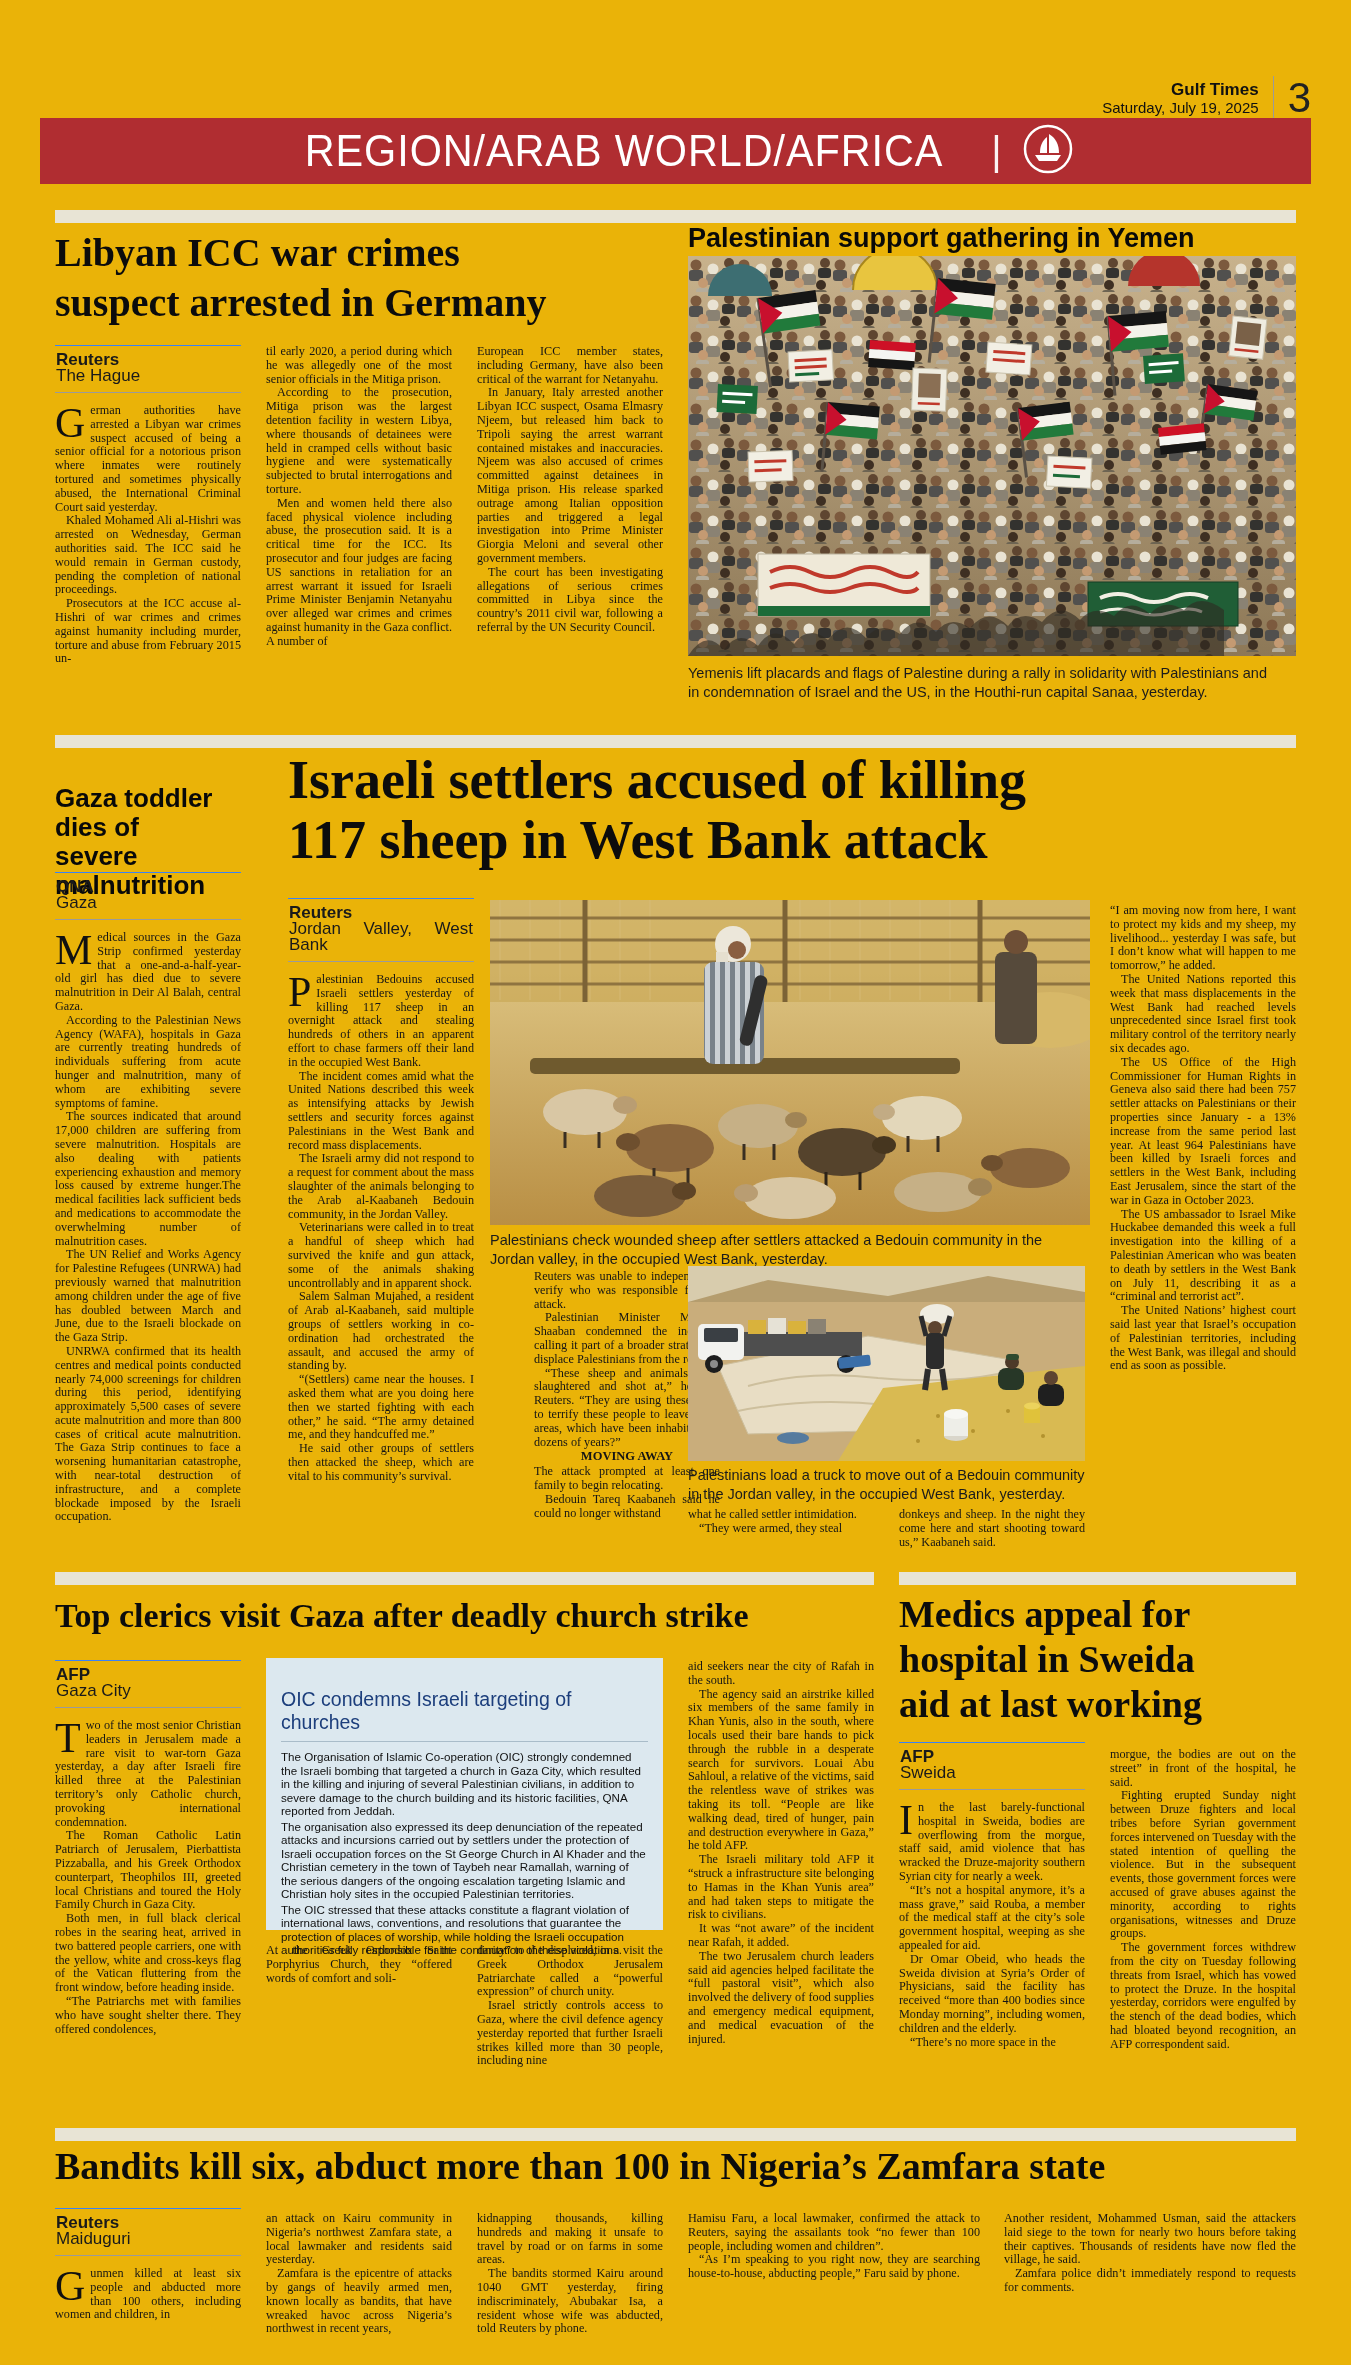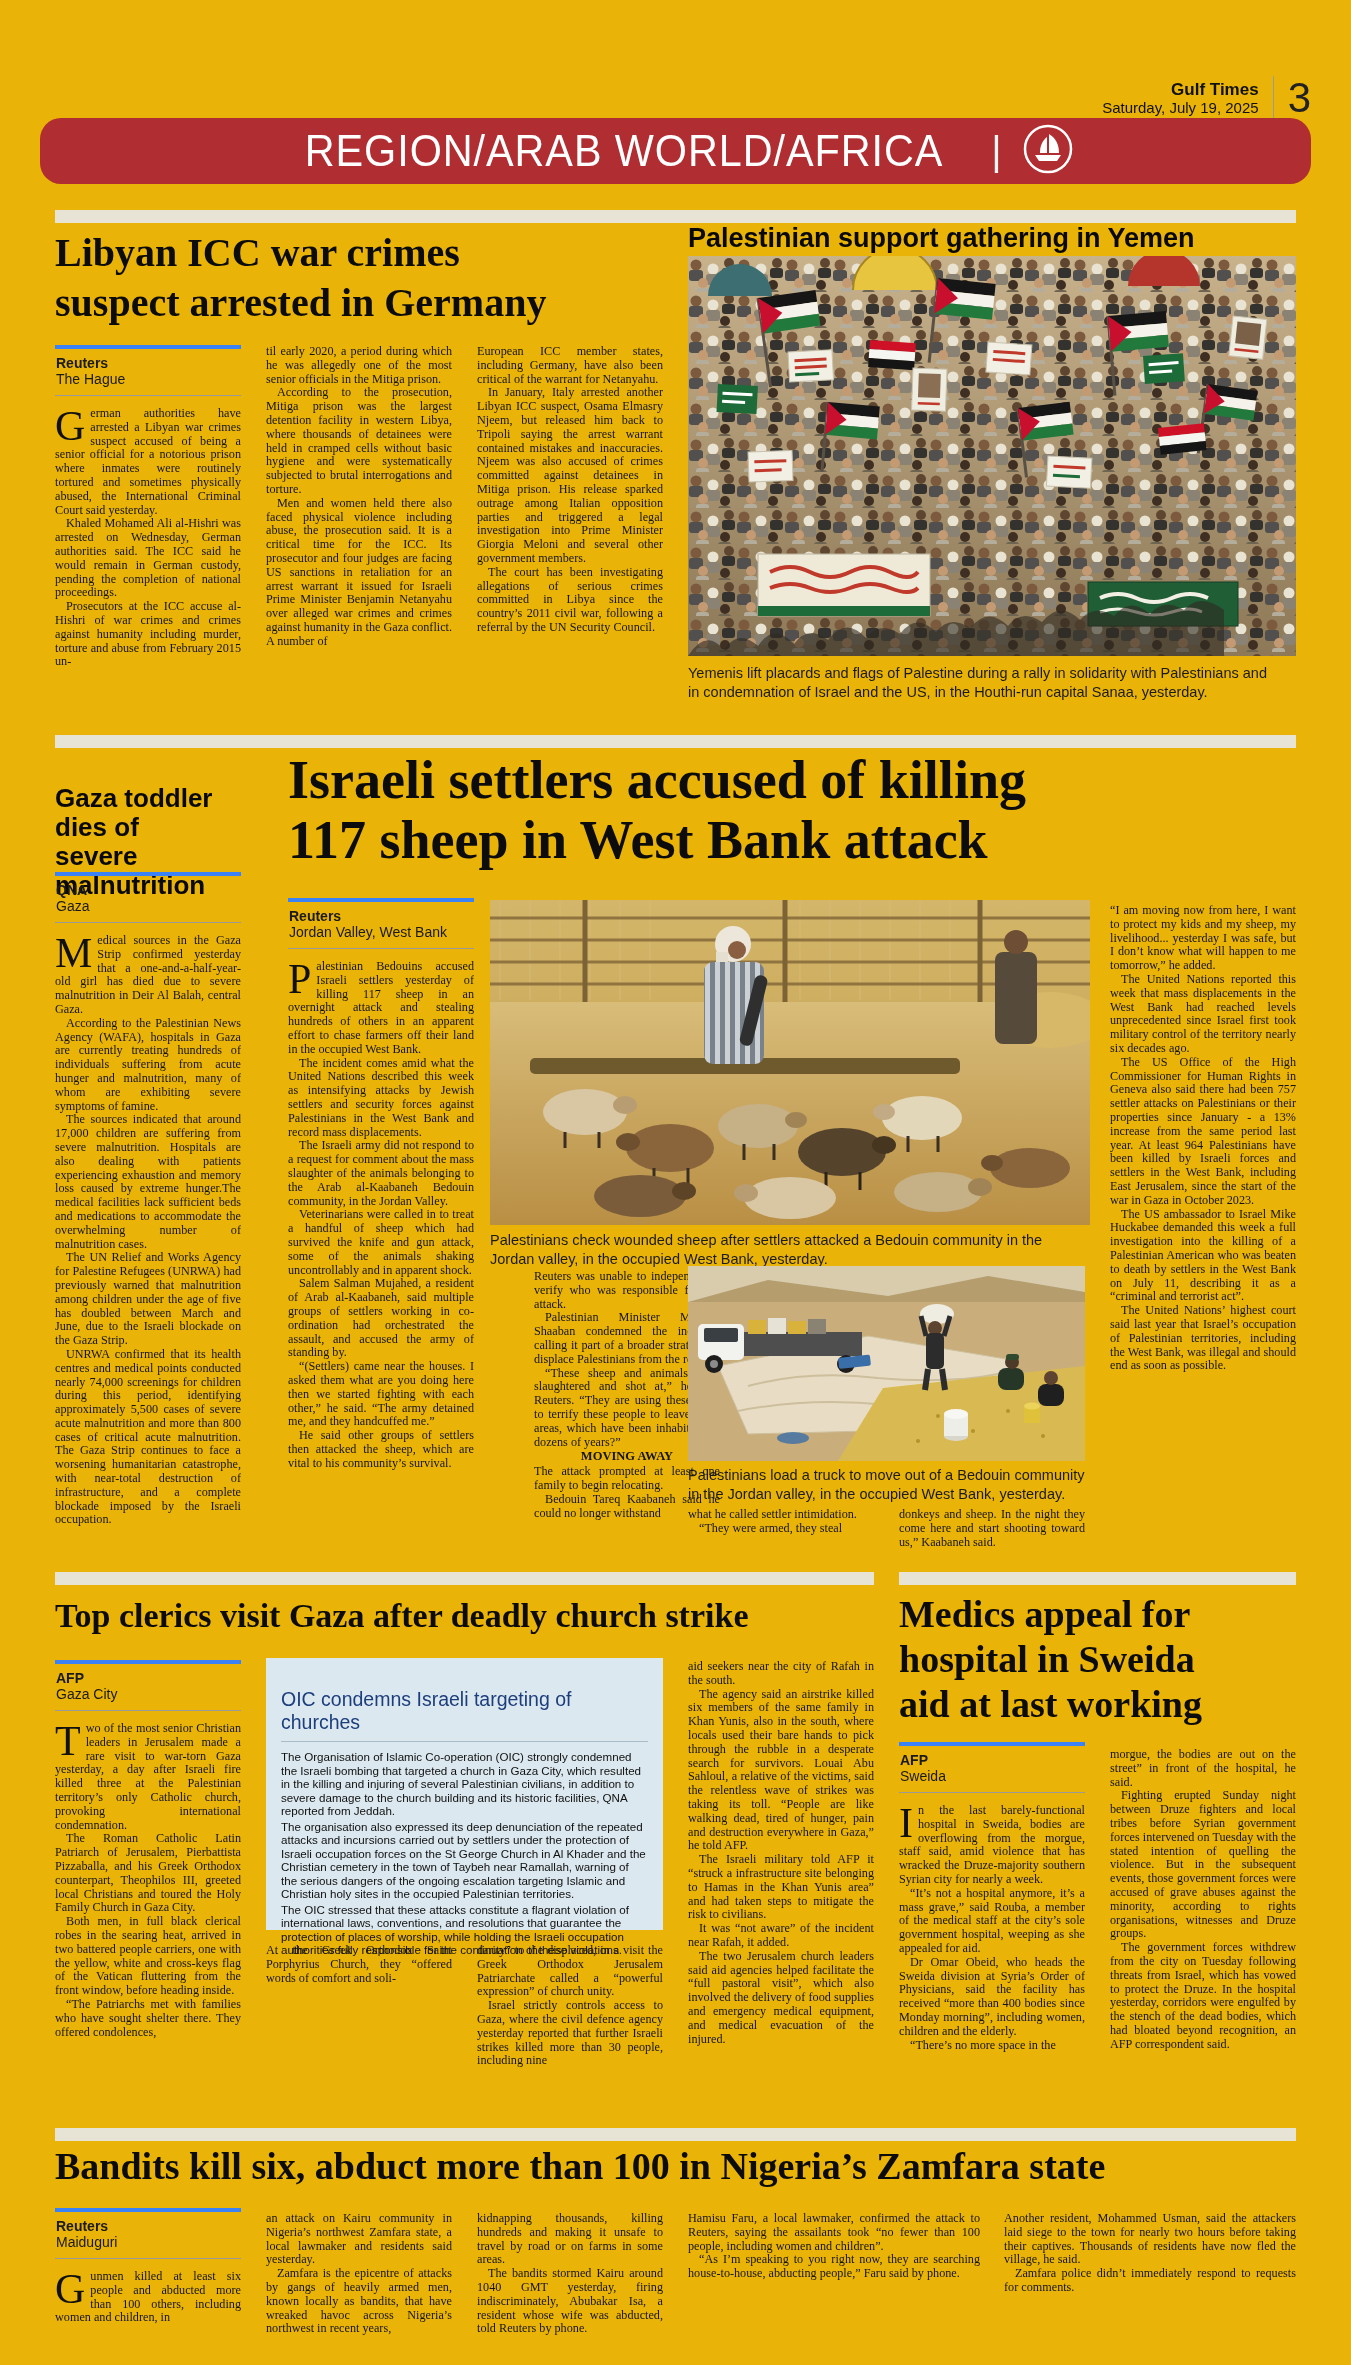--- a/index.html
+++ b/index.html
@@ -5,31 +5,31 @@
   html,body{margin:0;padding:0;background:#888;}
   #page{position:relative;width:1351px;height:2365px;background:#eab308;font-family:"Liberation Serif",serif;overflow:hidden;margin:0 auto;}
   
   .masthead{position:absolute;top:76px;right:40px;display:flex;align-items:center;gap:14px;}
   .mh-text{text-align:right;font-family:"Liberation Sans",sans-serif;color:#111;}
   .mh-paper{font-weight:700;font-size:17px;line-height:18px;}
   .mh-date{font-size:15px;line-height:17px;}
   .mh-div{width:1px;height:44px;background:#9a9a9a;}
   .mh-page{font-family:"Liberation Sans",sans-serif;font-size:42px;color:#222;line-height:42px;}
   
-  .banner{position:absolute;left:40px;top:118px;width:1271px;height:66px;background:#b02d31;display:flex;align-items:center;justify-content:center;gap:20px;color:#fff;border-radius:21px;}
+  .banner{position:absolute;left:40px;top:118px;width:1271px;height:66px;background:#b02d31;display:flex;align-items:center;justify-content:center;gap:20px;color:#fff;}
   .banner-label{font-family:"Liberation Sans",sans-serif;font-size:45px;font-weight:400;letter-spacing:1px;transform:scaleX(.92);white-space:nowrap;}
   .banner-pipe{font-family:"Liberation Sans",sans-serif;font-size:40px;font-weight:300;opacity:.95;}
   .kicker{position:absolute;height:13px;background:#e8e4d5;}
   
   .hl-serif{position:absolute;font-family:"Liberation Serif",serif;font-weight:700;color:#0c0c0c;}
   .hl-serif p{margin:0;}
   .hl-sans{position:absolute;font-family:"Liberation Sans",sans-serif;font-weight:700;color:#090909;}
   .hl-sans p{margin:0;}
   
-  .byline{border-top:4px solid #3b82f6;border-bottom:1px solid #9a9a9a;padding:6px 1px 8px;margin-bottom:11px;font-family:"Liberation Sans",sans-serif;font-size:14px;line-height:16px;color:#1a1a1a;}
+  .byline{border-top:1px solid #3b82f6;border-bottom:1px solid #9a9a9a;padding:6px 1px 8px;margin-bottom:11px;font-family:"Liberation Sans",sans-serif;font-size:17px;line-height:16px;color:#1a1a1a;}
   .byline .src{font-weight:700;}
   .body-col{position:absolute;width:186px;font-size:12.2px;line-height:13.8px;text-align:justify;color:#151515;overflow:hidden;}
   .body-col .paras p{margin:0;text-indent:11px;}
   .body-col .paras p:first-child{text-indent:0;}
   .wide{width:292px;}
   .dc p:first-child::first-letter{float:left;font-size:42px;line-height:33px;padding:3px 5px 0 0;font-weight:400;color:#111;}
   .subhead{position:static;font-weight:700;text-align:center;font-size:12.5px;margin:1px 0;}
   .caption{position:absolute;font-family:"Liberation Sans",sans-serif;font-size:14.5px;line-height:18.5px;color:#1b1b1b;}
   .photo{position:absolute;overflow:hidden;background:#c8b183;}
   .photo svg{display:block;}

